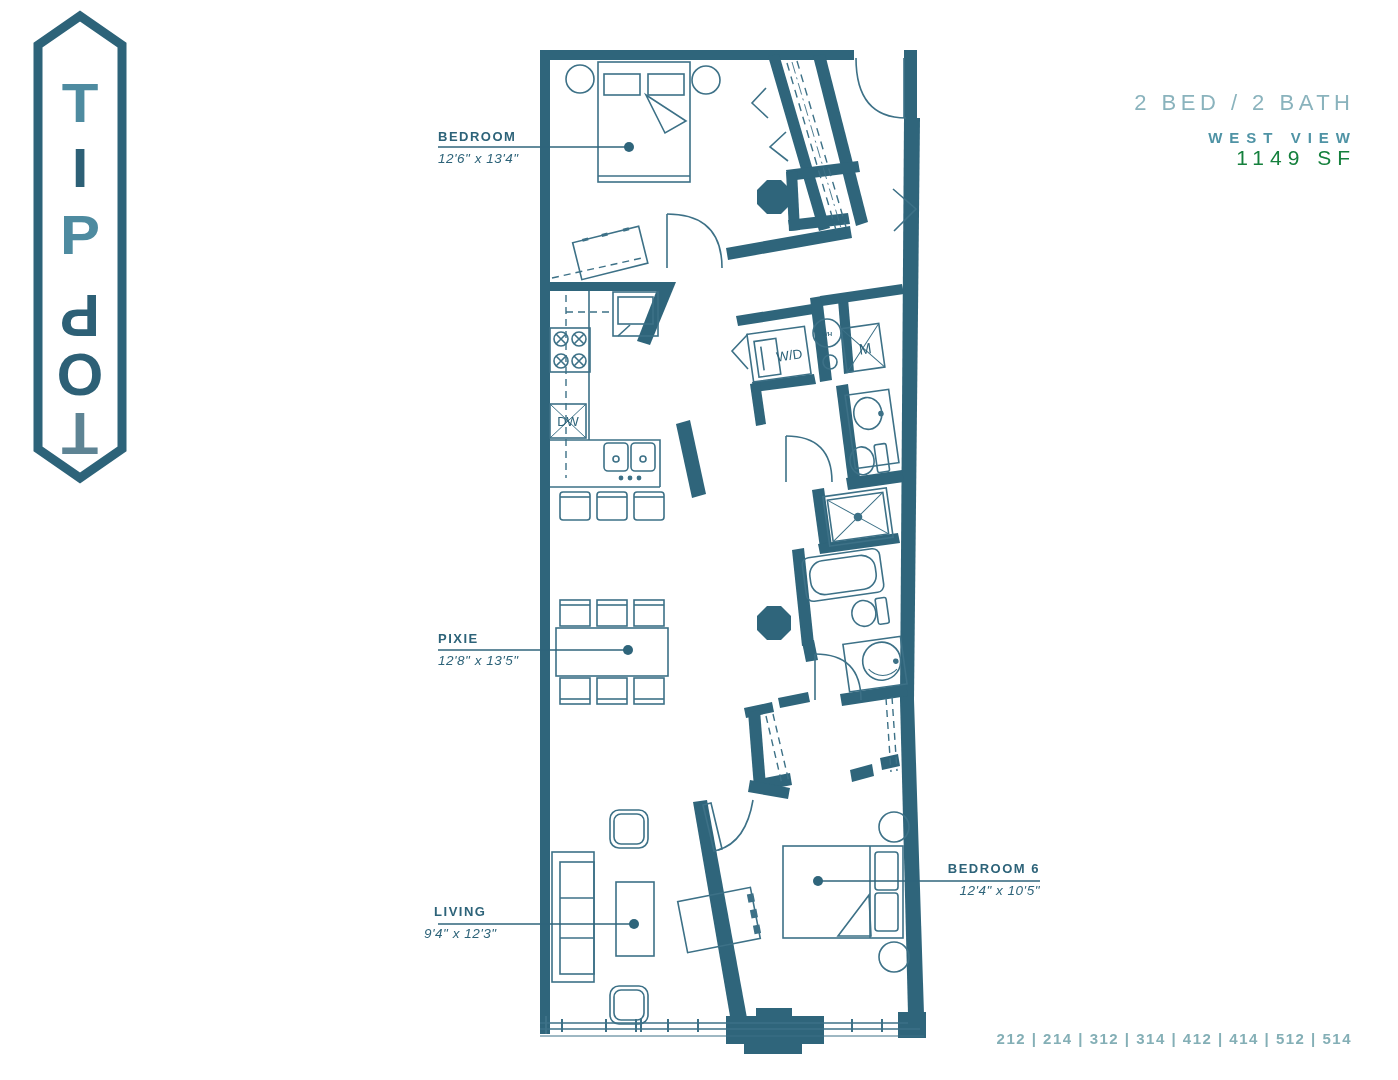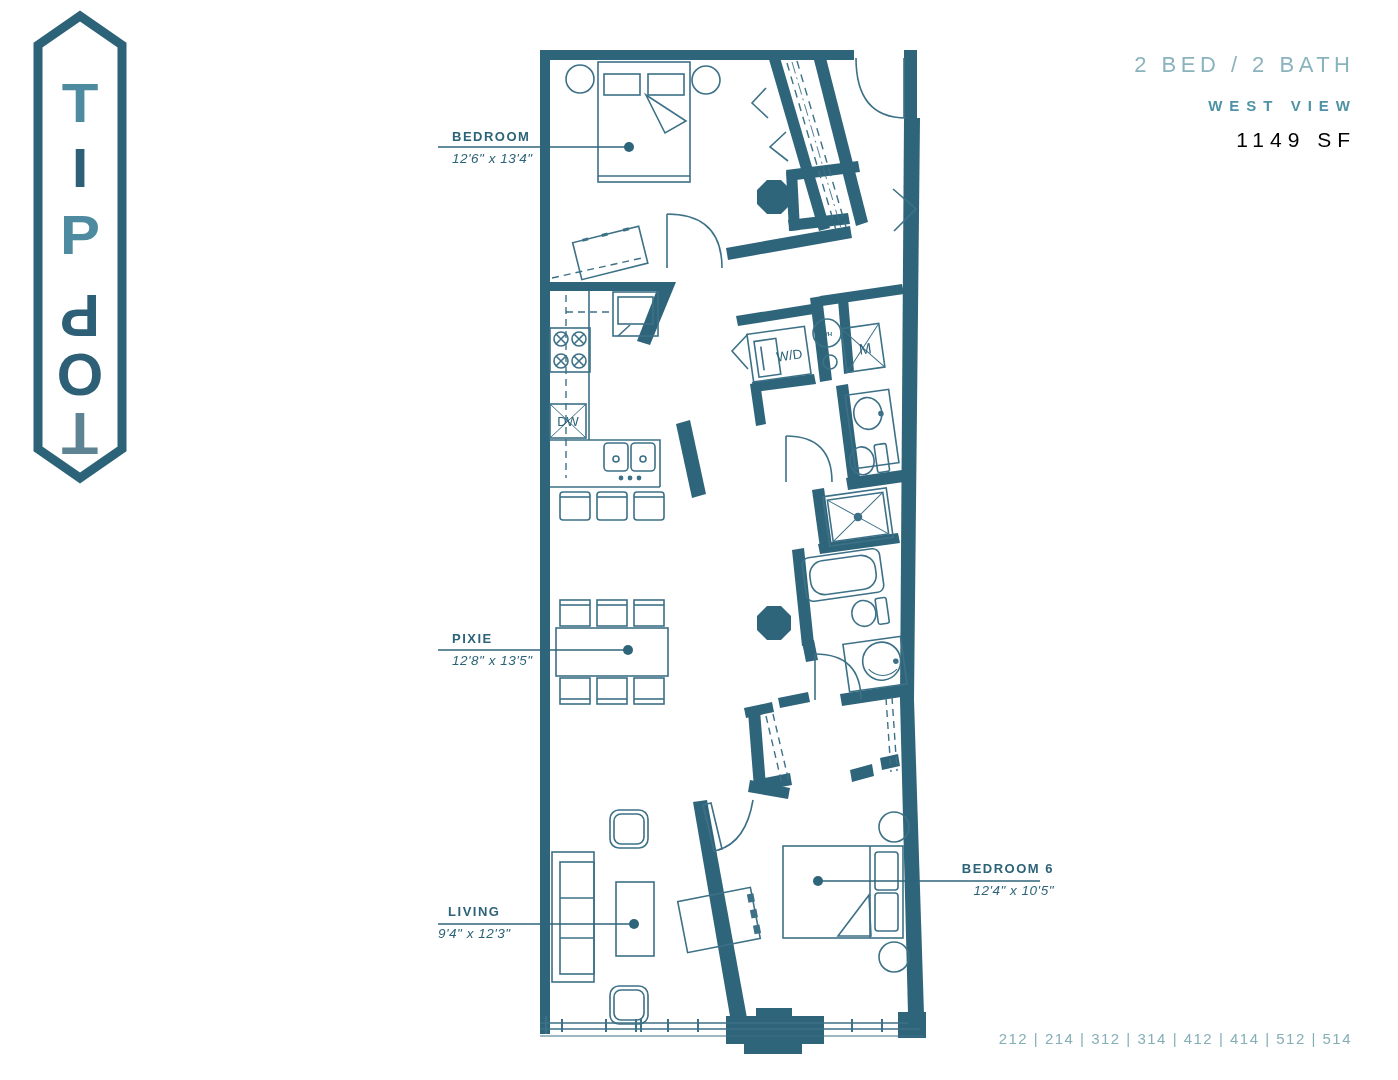--- a/index.html
+++ b/index.html
@@ -3,35 +3,35 @@
 <meta charset="utf-8">
 <style>
   html,body{margin:0;padding:0;background:#ffffff;}
   #page{position:relative;width:1398px;height:1080px;background:#ffffff;overflow:hidden;
         font-family:"Liberation Sans", sans-serif;}
   svg text{font-family:"Liberation Sans", sans-serif;}
 
   
   .titleblock{position:absolute;top:52px;right:48px;text-align:right;}
   .tb-name{font-size:35px;font-weight:bold;letter-spacing:9px;color:#2d6379;margin-right:-9px;}
-  .tb-bb{font-size:22px;letter-spacing:4.5px;color:#8ab3bd;margin-right:-4.5px;}
-  .tb-view{font-size:15px;font-weight:bold;letter-spacing:7px;color:#4f93a5;margin-top:19px;margin-right:-7px;}
-  .tb-sf{font-size:21px;letter-spacing:6px;color:#000000;margin-top:14px;margin-right:-6px;}
+  .tb-bb{font-size:22px;letter-spacing:4.5px;color:#8ab3bd;margin-top:38px;margin-right:-4.5px;}
+  .tb-view{font-size:15px;font-weight:bold;letter-spacing:7px;color:#4f93a5;margin-top:13px;margin-right:-7px;}
+  .tb-sf{font-size:21px;letter-spacing:6px;color:#15803d;margin-right:-6px;}
 
   
-  .room-label{position:absolute;color:#2d6379;margin-left:14px;}
+  .room-label{position:absolute;color:#2d6379;}
   .rl-name{font-size:13px;font-weight:bold;letter-spacing:1.5px;}
   .rl-dims{font-size:13.5px;font-style:italic;margin-top:7px;letter-spacing:.5px;}
   #lbl-bedroom{left:438px;top:129px;}
   #lbl-dining{left:438px;top:631px;}
   #lbl-living{left:424px;top:904px;text-align:center;}
   #lbl-bedroom3{left:880px;top:861px;width:160px;text-align:right;}
 
   
-  .units{position:absolute;right:46px;top:1030px;font-size:15px;font-weight:normal;
+  .units{position:absolute;right:46px;top:1030px;font-size:15px;font-weight:bold;
          letter-spacing:1.5px;color:#84afb6;}
 
   
   .watermark{position:absolute;left:12px;top:1000px;font-size:56px;color:#fdfdfd;
              letter-spacing:1px;
              text-shadow:-1px -1px 0 #d9d9d9, 1px 1px 0 #e3e3e3, 1px -1px 0 #dedede, -1px 1px 0 #e6e6e6;}
 </style>
 </head>
 <body>
 

